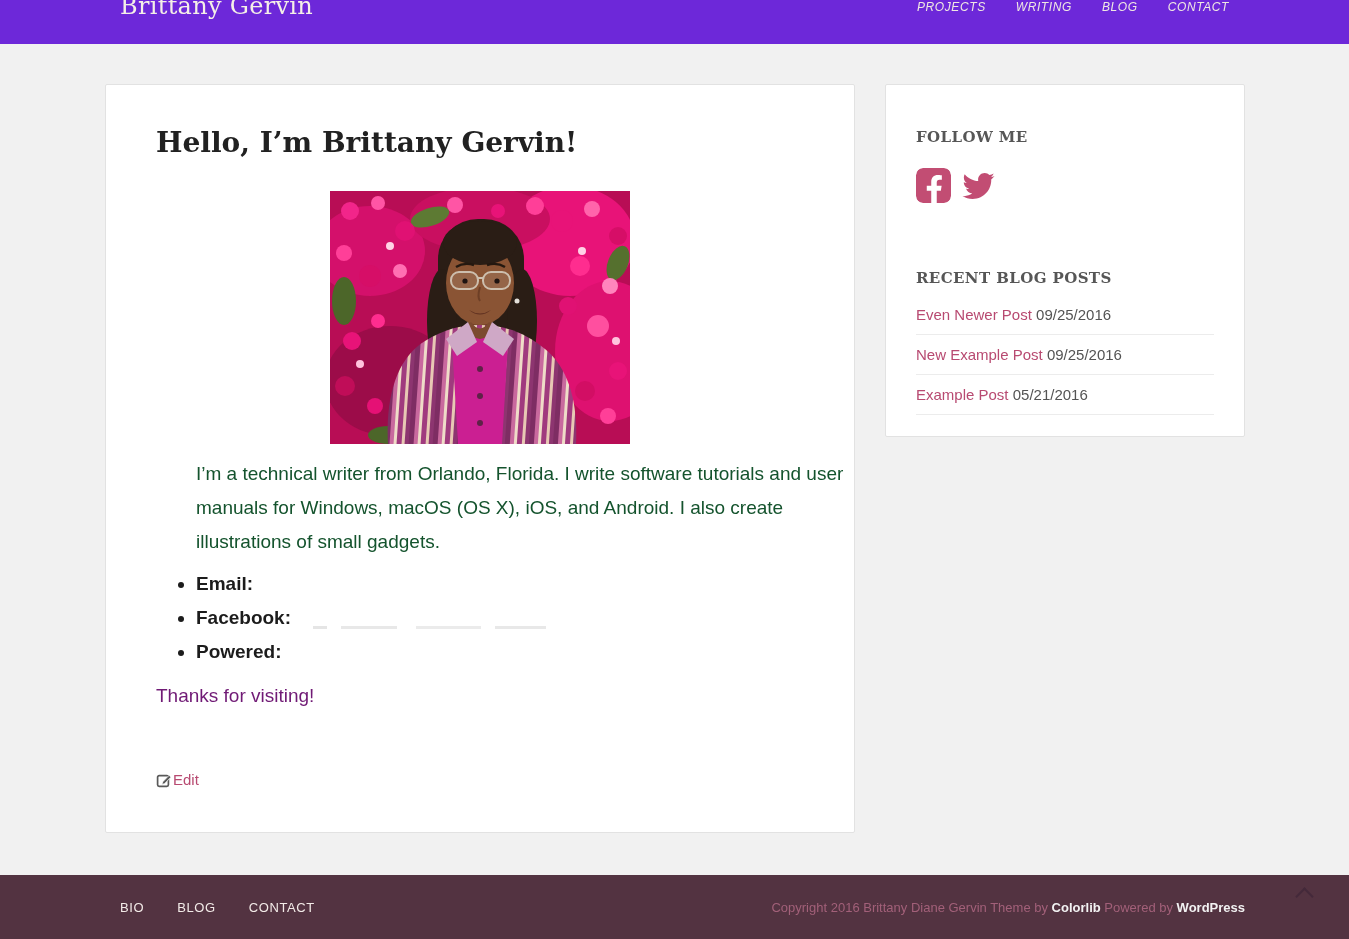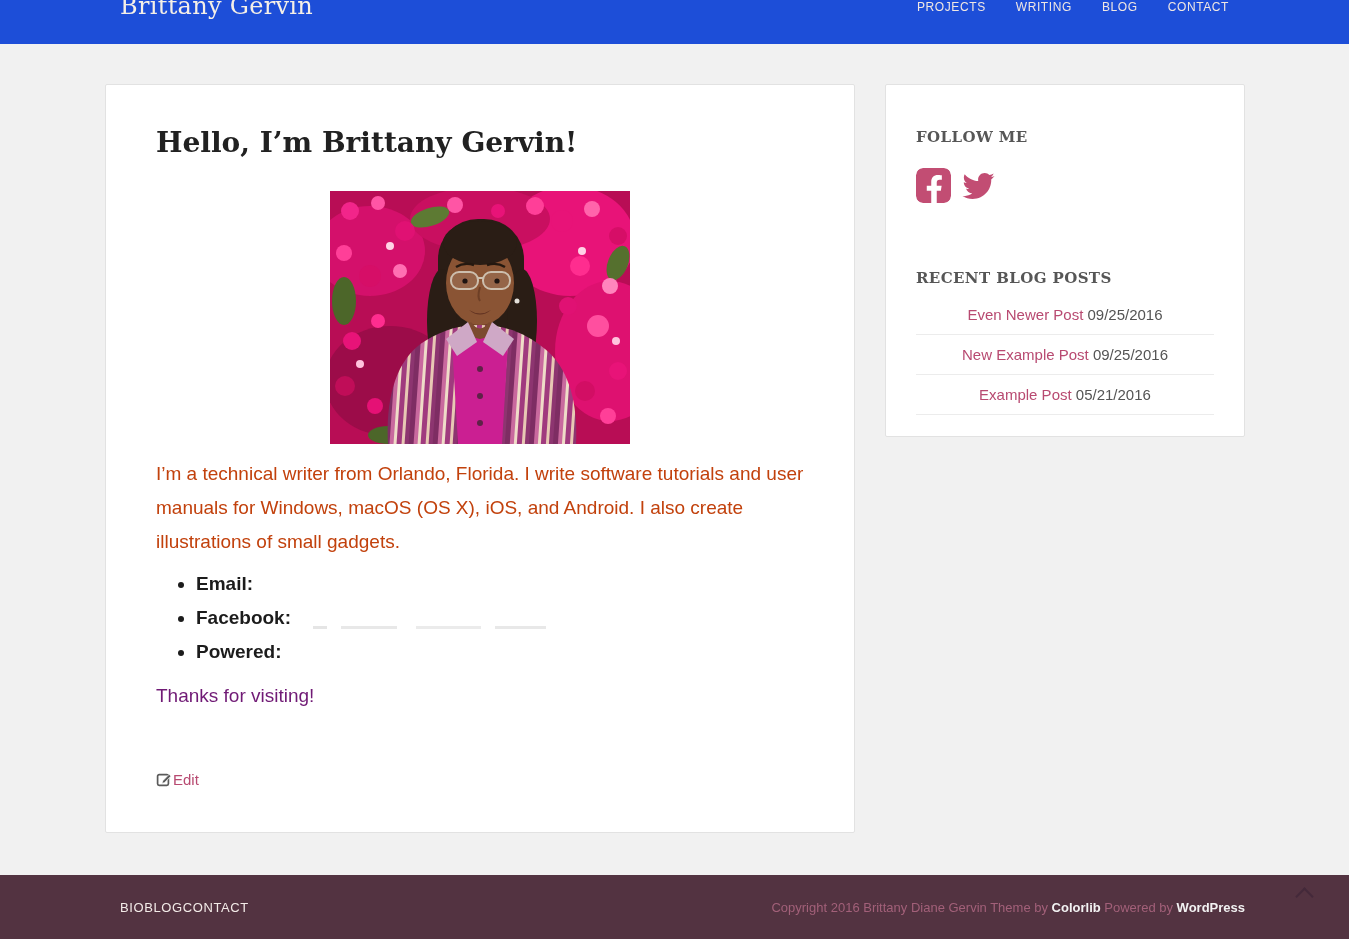--- a/index.html
+++ b/index.html
@@ -8,31 +8,31 @@
     font-family: "Liberation Sans", sans-serif;
     background: #f1f1f1;
     position: relative;
     overflow: hidden;
   }
   .page { position: absolute; inset: 0; }
 
   
   .topbar {
     position: absolute; top: 0; left: 0; right: 0; height: 44px;
-    background: #1d4ed8; overflow: hidden;
+    background: #6d28d9; overflow: hidden;
   }
   .site-title {
     position: absolute; left: 120px; top: -9px;
     font-family: "DejaVu Serif", serif;
     font-size: 24px; line-height: 30px; color: #f5efe7; letter-spacing: 0.3px;
     cursor: pointer;
   }
   .topnav {
     position: absolute; right: 120px; top: 0;
-    display: flex; gap: 30px;
+    display: flex; gap: 30px; font-style: italic;
   }
   .topnav a {
     font-size: 12px; line-height: 14px; color: #f0e7e3;
     letter-spacing: 0.6px; text-decoration: none; cursor: pointer;
   }
 
   
   .card {
     position: absolute; background: #ffffff;
     border: 1px solid #e2e2e2; border-radius: 2px;
@@ -42,69 +42,69 @@
 
   
   h1.page-title {
     font-family: "DejaVu Serif", serif;
     font-size: 28px; line-height: 36px; font-weight: 700; color: #212121;
   }
   .photo-wrap { width: 300px; height: 253px; margin: 30px auto 0 auto; }
   .photo-wrap svg { display: block; }
   p.intro {
     margin-top: 13px; width: 652px;
-    font-size: 19px; line-height: 34px; color: #c2410c;
+    font-size: 19px; line-height: 34px; color: #14532d; margin-left: 40px;
   }
   ul.contact-list { margin-top: 8px; padding-left: 40px; }
   ul.contact-list li {
     font-size: 19px; line-height: 34px; color: #1c1c1c;
   }
   ul.contact-list li strong { font-weight: 700; color: #1c1c1c; }
   .redaction {
     position: absolute; left: 207px; top: 541px; width: 233px; height: 3px;
     background: linear-gradient(90deg,
       rgba(0,0,0,0.10) 0 6%, transparent 6% 12%,
       rgba(0,0,0,0.09) 12% 36%, transparent 36% 44%,
       rgba(0,0,0,0.08) 44% 72%, transparent 72% 78%,
       rgba(0,0,0,0.09) 78% 100%);
     filter: blur(0.6px);
   }
   p.closing { margin-top: 10px; font-size: 19px; line-height: 34px; color: #701a75; }
   .edit-link {
     position: absolute; left: 50px; top: 686px;
-    display: inline-flex; align-items: flex-start; gap: 1px;
+    display: inline-flex; align-items: flex-end; gap: 1px;
     text-decoration: none; cursor: pointer;
   }
   .edit-link .label { font-size: 15px; color: #b84a71; }
 
   
   .widget-title {
     font-family: "DejaVu Serif", serif;
     font-size: 15px; line-height: 20px; font-weight: 700;
     color: #565656; letter-spacing: 0.4px;
   }
   .follow-title { margin-top: 30px; }
   .social-row { margin-top: 21px; display: flex; align-items: center; gap: 9px; }
   .social-row a { display: block; cursor: pointer; }
   .recent-title { margin-top: 61px; }
-  .posts-list { margin-top: 7px; text-align: center; }
+  .posts-list { margin-top: 7px; }
   .post-row {
     padding: 10px 0 9px 0; border-bottom: 1px solid #ececec;
     font-size: 15px; line-height: 20px;
   }
   .post-row a { color: #b84a71; text-decoration: none; cursor: pointer; }
   .post-row .date { color: #545454; }
 
   
   .footer {
     position: absolute; left: 0; right: 0; top: 875px; height: 64px;
     background: #533341;
   }
   .footer-nav {
-    position: absolute; left: 120px; top: 25px; display: flex; 
+    position: absolute; left: 120px; top: 25px; display: flex; gap: 33px;
   }
   .footer-nav a {
     font-size: 13px; line-height: 15px; color: #f3ebe8;
     letter-spacing: 0.6px; text-decoration: none; cursor: pointer;
   }
   .copyright {
     position: absolute; right: 104px; top: 25px;
     font-size: 13px; line-height: 15px; color: #a26079;
   }
   .copyright a { color: #f2f2f2; font-weight: 700; text-decoration: none; cursor: pointer; }

